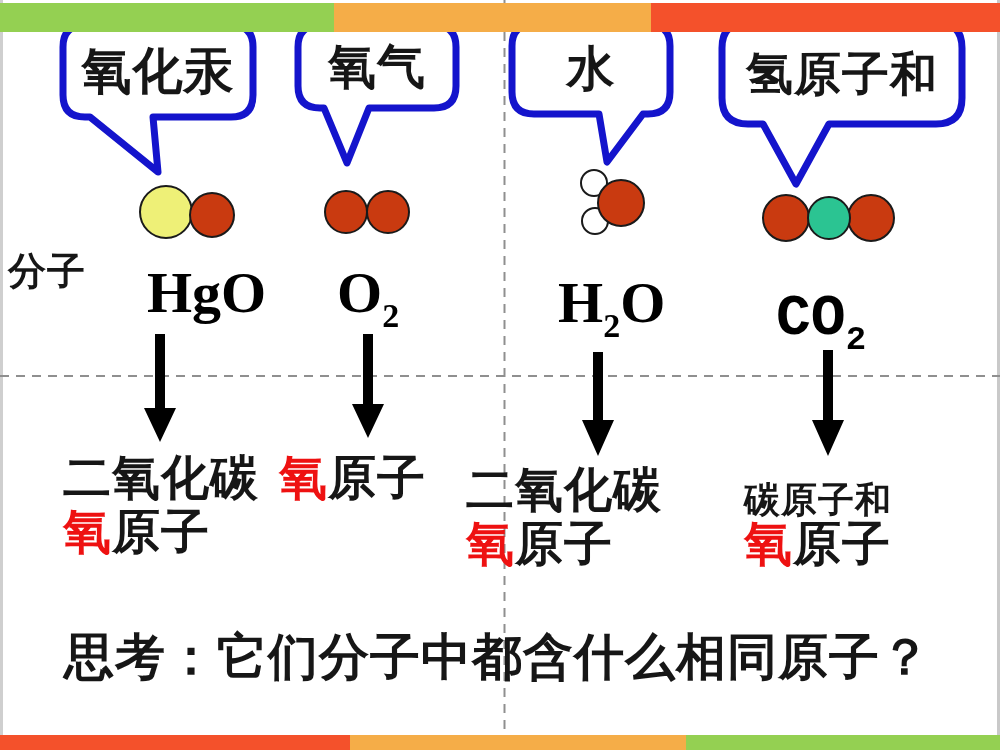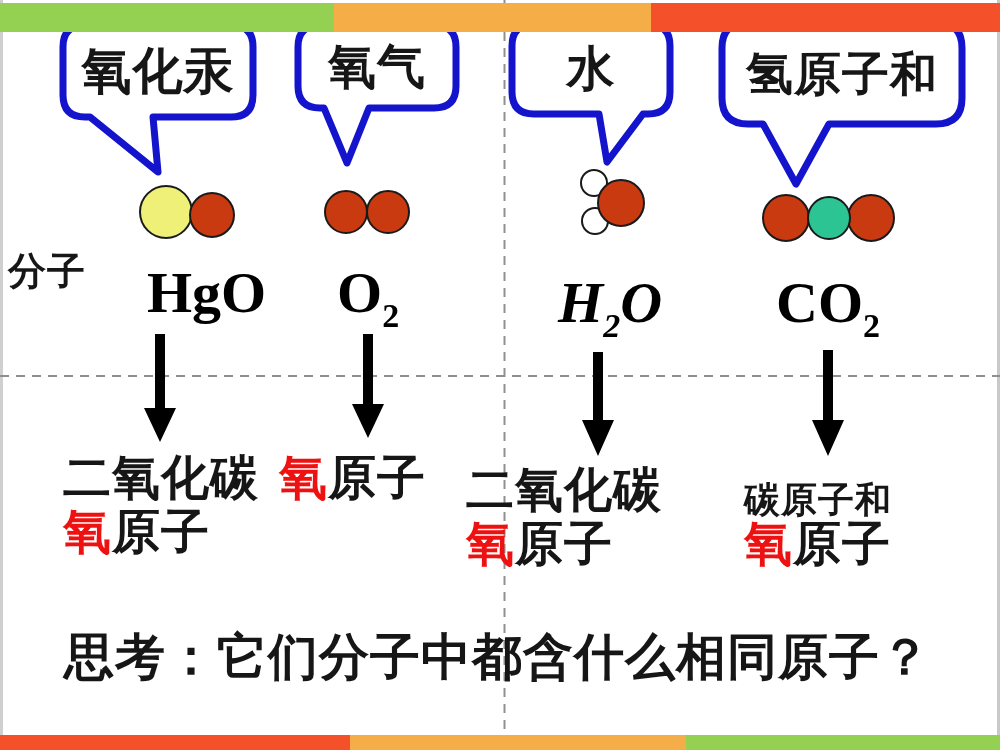--- a/index.html
+++ b/index.html
@@ -87,22 +87,22 @@
 
 <div class="txt bubble-label cjk" style="left:63px;top:25px;width:190px;height:92px;font-size:50px;">氧化汞</div>
 <div class="txt bubble-label cjk" style="left:298px;top:25px;width:158px;height:83px;font-size:48px;">氧气</div>
 <div class="txt bubble-label cjk" style="left:512px;top:24px;width:158px;height:90px;font-size:48px;">水</div>
 <div class="txt bubble-label cjk" style="left:722px;top:22px;width:240px;height:102px;font-size:47px;">氢原子和</div>
 
 <div class="txt cjk" style="left:8px;top:252px;font-size:38px;">分子</div>
 
 <div class="txt formula" style="left:103px;top:264px;margin-left:44px;"><span>HgO</span><span class="sub"></span><span></span></div>
 <div class="txt formula" style="left:337px;top:264px;"><span>O</span><span class="sub">2</span><span></span></div>
-<div class="txt formula" style="left:558px;top:274px;font-style:italic;"><span>H</span><span class="sub">2</span><span>O</span></div>
-<div class="txt formula" style="left:776px;top:274px;"><span>CO</span><span class="sub">2</span><span></span></div>
+<div class="txt formula" style="left:558px;top:274px;"><span>H</span><span class="sub">2</span><span>O</span></div>
+<div class="txt formula" style="left:776px;top:290px;font-family:Liberation Mono, monospace;"><span>CO</span><span class="sub">2</span><span></span></div>
 
 <div class="txt cjk" style="left:63px;top:454px;font-size:48px;">二氧化碳</div>
 <div class="txt cjk" style="left:63px;top:508px;font-size:48px;"><span class="red">氧</span><span>原子</span></div>
 
 <div class="txt cjk" style="left:279px;top:454px;font-size:48px;"><span class="red">氧</span><span>原子</span></div>
 
 <div class="txt cjk" style="left:466px;top:466px;font-size:48px;">二氧化碳</div>
 <div class="txt cjk" style="left:466px;top:520px;font-size:48px;"><span class="red">氧</span><span>原子</span></div>
 
 <div class="txt cjk" style="left:744px;top:466px;font-size:36px;margin-top:16px;">碳原子和</div>

